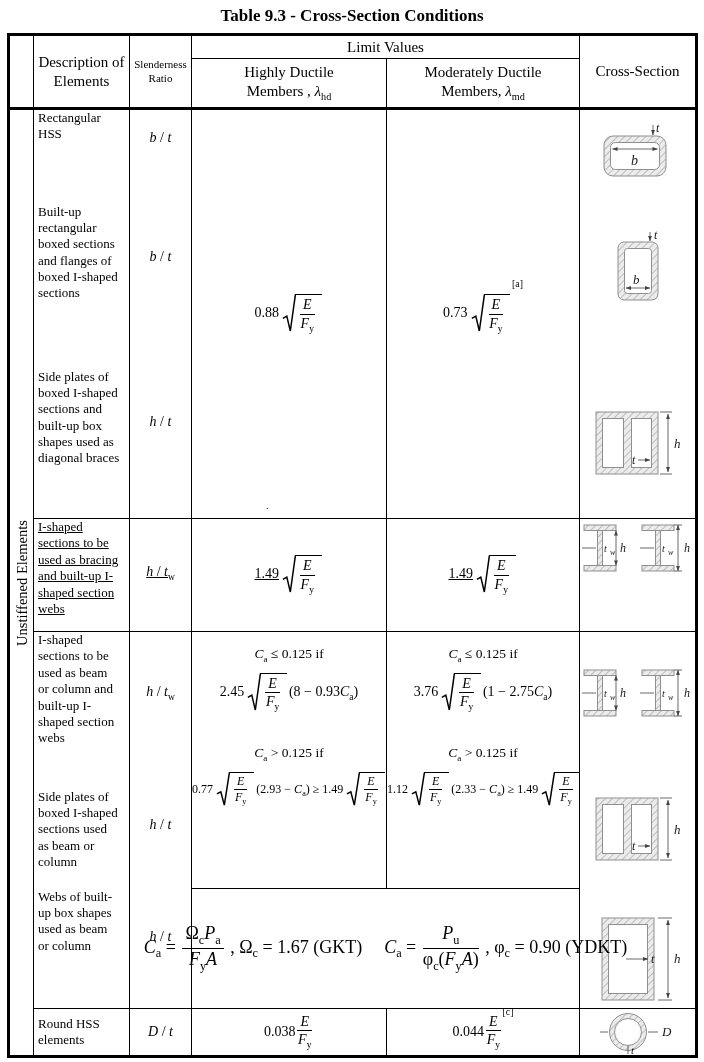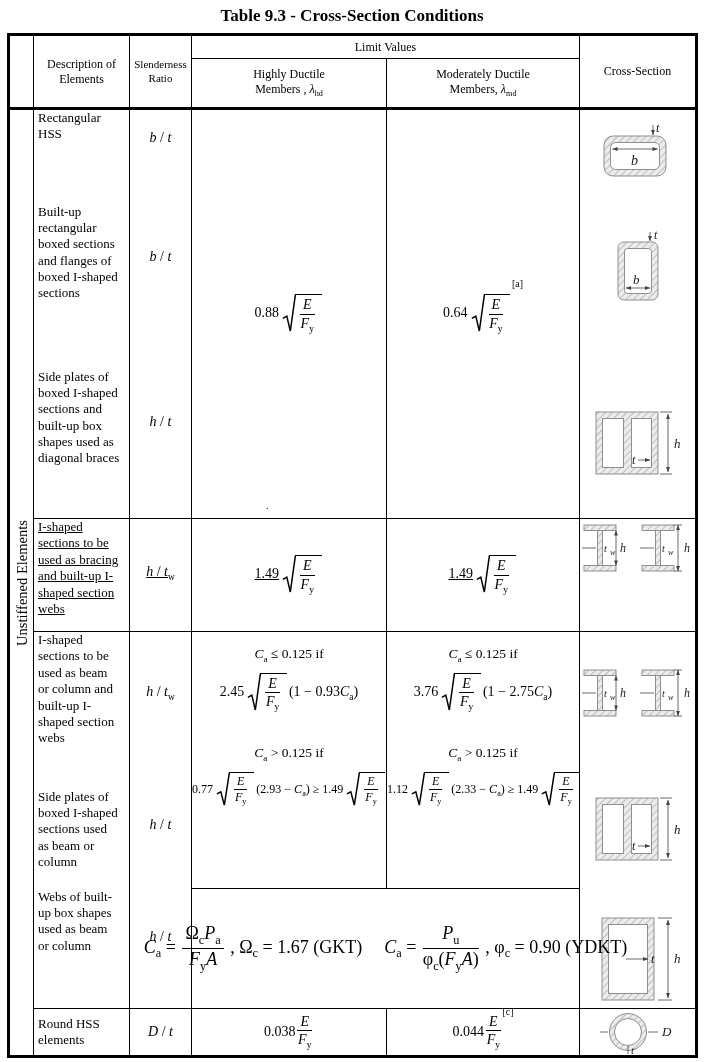--- a/index.html
+++ b/index.html
@@ -3,21 +3,21 @@
 <meta charset="utf-8">
 <style>
   html,body{margin:0;padding:0;background:#fff;}
   body{width:704px;height:1062px;font-family:"Liberation Serif",serif;color:#000;}
   .page{position:relative;width:704px;height:1062px;overflow:hidden;}
   .title{position:absolute;left:0;top:6px;width:704px;text-align:center;font-size:17px;font-weight:bold;}
   table.main{position:absolute;left:7px;top:33px;width:691px;border-collapse:collapse;table-layout:fixed;border:3px solid #000;}
   col.c-rot{width:25px;} col.c-desc{width:96px;} col.c-ratio{width:62px;}
   col.c-hd{width:195px;} col.c-md{width:193px;} col.c-cs{width:117px;}
   th,td{border:1px solid #000;padding:0;vertical-align:top;font-weight:normal;}
-  thead th{text-align:center;vertical-align:middle;font-size:12px;line-height:1.25;}
+  thead th{text-align:center;vertical-align:middle;font-size:15px;line-height:1.25;}
   .hb{border-bottom:3px solid #000 !important;}
   .th-ratio{font-size:11px;}
   .th-lv{height:22px;}
   .th-sub{height:48px;}
   .lam{font-style:italic;}
   sub{font-size:0.68em;}
   .nt{border-top-style:hidden;}
   td.desc{font-size:13px;line-height:1.26;padding:0 8px 0 4px;}
   td.ratio{text-align:center;font-size:13.5px;}
   td.fcell{text-align:center;}
@@ -111,21 +111,21 @@
         </td>
         <td class="desc pt10">Rectangular HSS</td>
         <td class="ratio rpt20"><span class="fm"><span class="mi">b</span><span class="mt"> / </span><span class="mi">t</span></span></td>
         <td class="fcell mid" rowspan="3" style="position:relative">
           <div class="fm"><span class="mt">0.88</span><span class="sqrt"><svg viewBox="0 0 16 60" preserveAspectRatio="none" class="sqrt-tick">
                   <path d="M1 37 L5.5 33.5 L9.5 56 L15.3 1" fill="none" stroke="#000" stroke-width="1.5" vector-effect="non-scaling-stroke"></path>
                 </svg><span class="sqrt-expr"><span class="frac"><span class="fnum"><span class="mi">E</span></span><span class="fden"><span class="mi">F</span><sub class="msub">y</sub></span></span></span></span></div>
           <span class="dot">.</span>
         </td>
         <td class="fcell mid" rowspan="3">
-          <div class="fm"><span class="mt">0.64</span><span class="sqrt"><svg viewBox="0 0 16 60" preserveAspectRatio="none" class="sqrt-tick">
+          <div class="fm"><span class="mt">0.73</span><span class="sqrt"><svg viewBox="0 0 16 60" preserveAspectRatio="none" class="sqrt-tick">
                   <path d="M1 37 L5.5 33.5 L9.5 56 L15.3 1" fill="none" stroke="#000" stroke-width="1.5" vector-effect="non-scaling-stroke"></path>
                 </svg><span class="sqrt-expr"><span class="frac"><span class="fnum"><span class="mi">E</span></span><span class="fden"><span class="mi">F</span><sub class="msub">y</sub></span></span></span></span><sup class="msup">[a]</sup></div>
         </td>
         <td class="cscell" rowspan="3">
           <div class="csstack">
             <svg class="dg mA1" width="84" height="56" viewBox="0 0 84 56">
               <rect class="shape" x="8" y="14" width="62" height="40" rx="9"></rect>
               <rect class="cav" x="14.5" y="20.5" width="49" height="27" rx="5"></rect>
               <line class="dim" x1="57" y1="3" x2="57" y2="13" marker-end="url(#ar)"></line>
               <text x="60" y="10">t</text>
@@ -206,21 +206,21 @@
         </td>
       </tr>
 
       <tr style="height:157px;">
         <td class="desc pt8">I-shaped sections to be used as beam or column and built-up I-shaped section webs</td>
         <td class="ratio rpt52"><span class="fm"><span class="mi">h</span><span class="mt"> / </span><span class="mi">t</span><sub class="msub">w</sub></span></td>
         <td class="fcell topc" rowspan="2">
           <div class="fm cond"><span class="mi">C</span><sub class="msub">a</sub><span class="mt"> ≤ 0.125    if</span></div>
           <div class="fm fmb"><span class="mt">2.45</span><span class="sqrt"><svg viewBox="0 0 16 60" preserveAspectRatio="none" class="sqrt-tick">
                   <path d="M1 37 L5.5 33.5 L9.5 56 L15.3 1" fill="none" stroke="#000" stroke-width="1.5" vector-effect="non-scaling-stroke"></path>
-                </svg><span class="sqrt-expr"><span class="frac"><span class="fnum"><span class="mi">E</span></span><span class="fden"><span class="mi">F</span><sub class="msub">y</sub></span></span></span></span><span class="mt">(1 − 0.93</span><span class="mi">C</span><sub class="msub">a</sub><span class="mt">)</span></div>
+                </svg><span class="sqrt-expr"><span class="frac"><span class="fnum"><span class="mi">E</span></span><span class="fden"><span class="mi">F</span><sub class="msub">y</sub></span></span></span></span><span class="mt">(8 − 0.93</span><span class="mi">C</span><sub class="msub">a</sub><span class="mt">)</span></div>
           <div class="fm cond g2"><span class="mi">C</span><sub class="msub">a</sub><span class="mt"> &gt; 0.125    if</span></div>
           <div class="fm fm-sm"><span class="mt">0.77</span><span class="sqrt"><svg viewBox="0 0 16 60" preserveAspectRatio="none" class="sqrt-tick">
                   <path d="M1 37 L5.5 33.5 L9.5 56 L15.3 1" fill="none" stroke="#000" stroke-width="1.5" vector-effect="non-scaling-stroke"></path>
                 </svg><span class="sqrt-expr"><span class="frac"><span class="fnum"><span class="mi">E</span></span><span class="fden"><span class="mi">F</span><sub class="msub">y</sub></span></span></span></span><span class="mt">(2.93 − </span><span class="mi">C</span><sub class="msub">a</sub><span class="mt">) ≥ 1.49</span><span class="sqrt"><svg viewBox="0 0 16 60" preserveAspectRatio="none" class="sqrt-tick">
                   <path d="M1 37 L5.5 33.5 L9.5 56 L15.3 1" fill="none" stroke="#000" stroke-width="1.5" vector-effect="non-scaling-stroke"></path>
                 </svg><span class="sqrt-expr"><span class="frac"><span class="fnum"><span class="mi">E</span></span><span class="fden"><span class="mi">F</span><sub class="msub">y</sub></span></span></span></span></div>
         </td>
         <td class="fcell topc" rowspan="2">
           <div class="fm cond"><span class="mi">C</span><sub class="msub">a</sub><span class="mt"> ≤ 0.125    if</span></div>
           <div class="fm fmb"><span class="mt">3.76</span><span class="sqrt"><svg viewBox="0 0 16 60" preserveAspectRatio="none" class="sqrt-tick">

